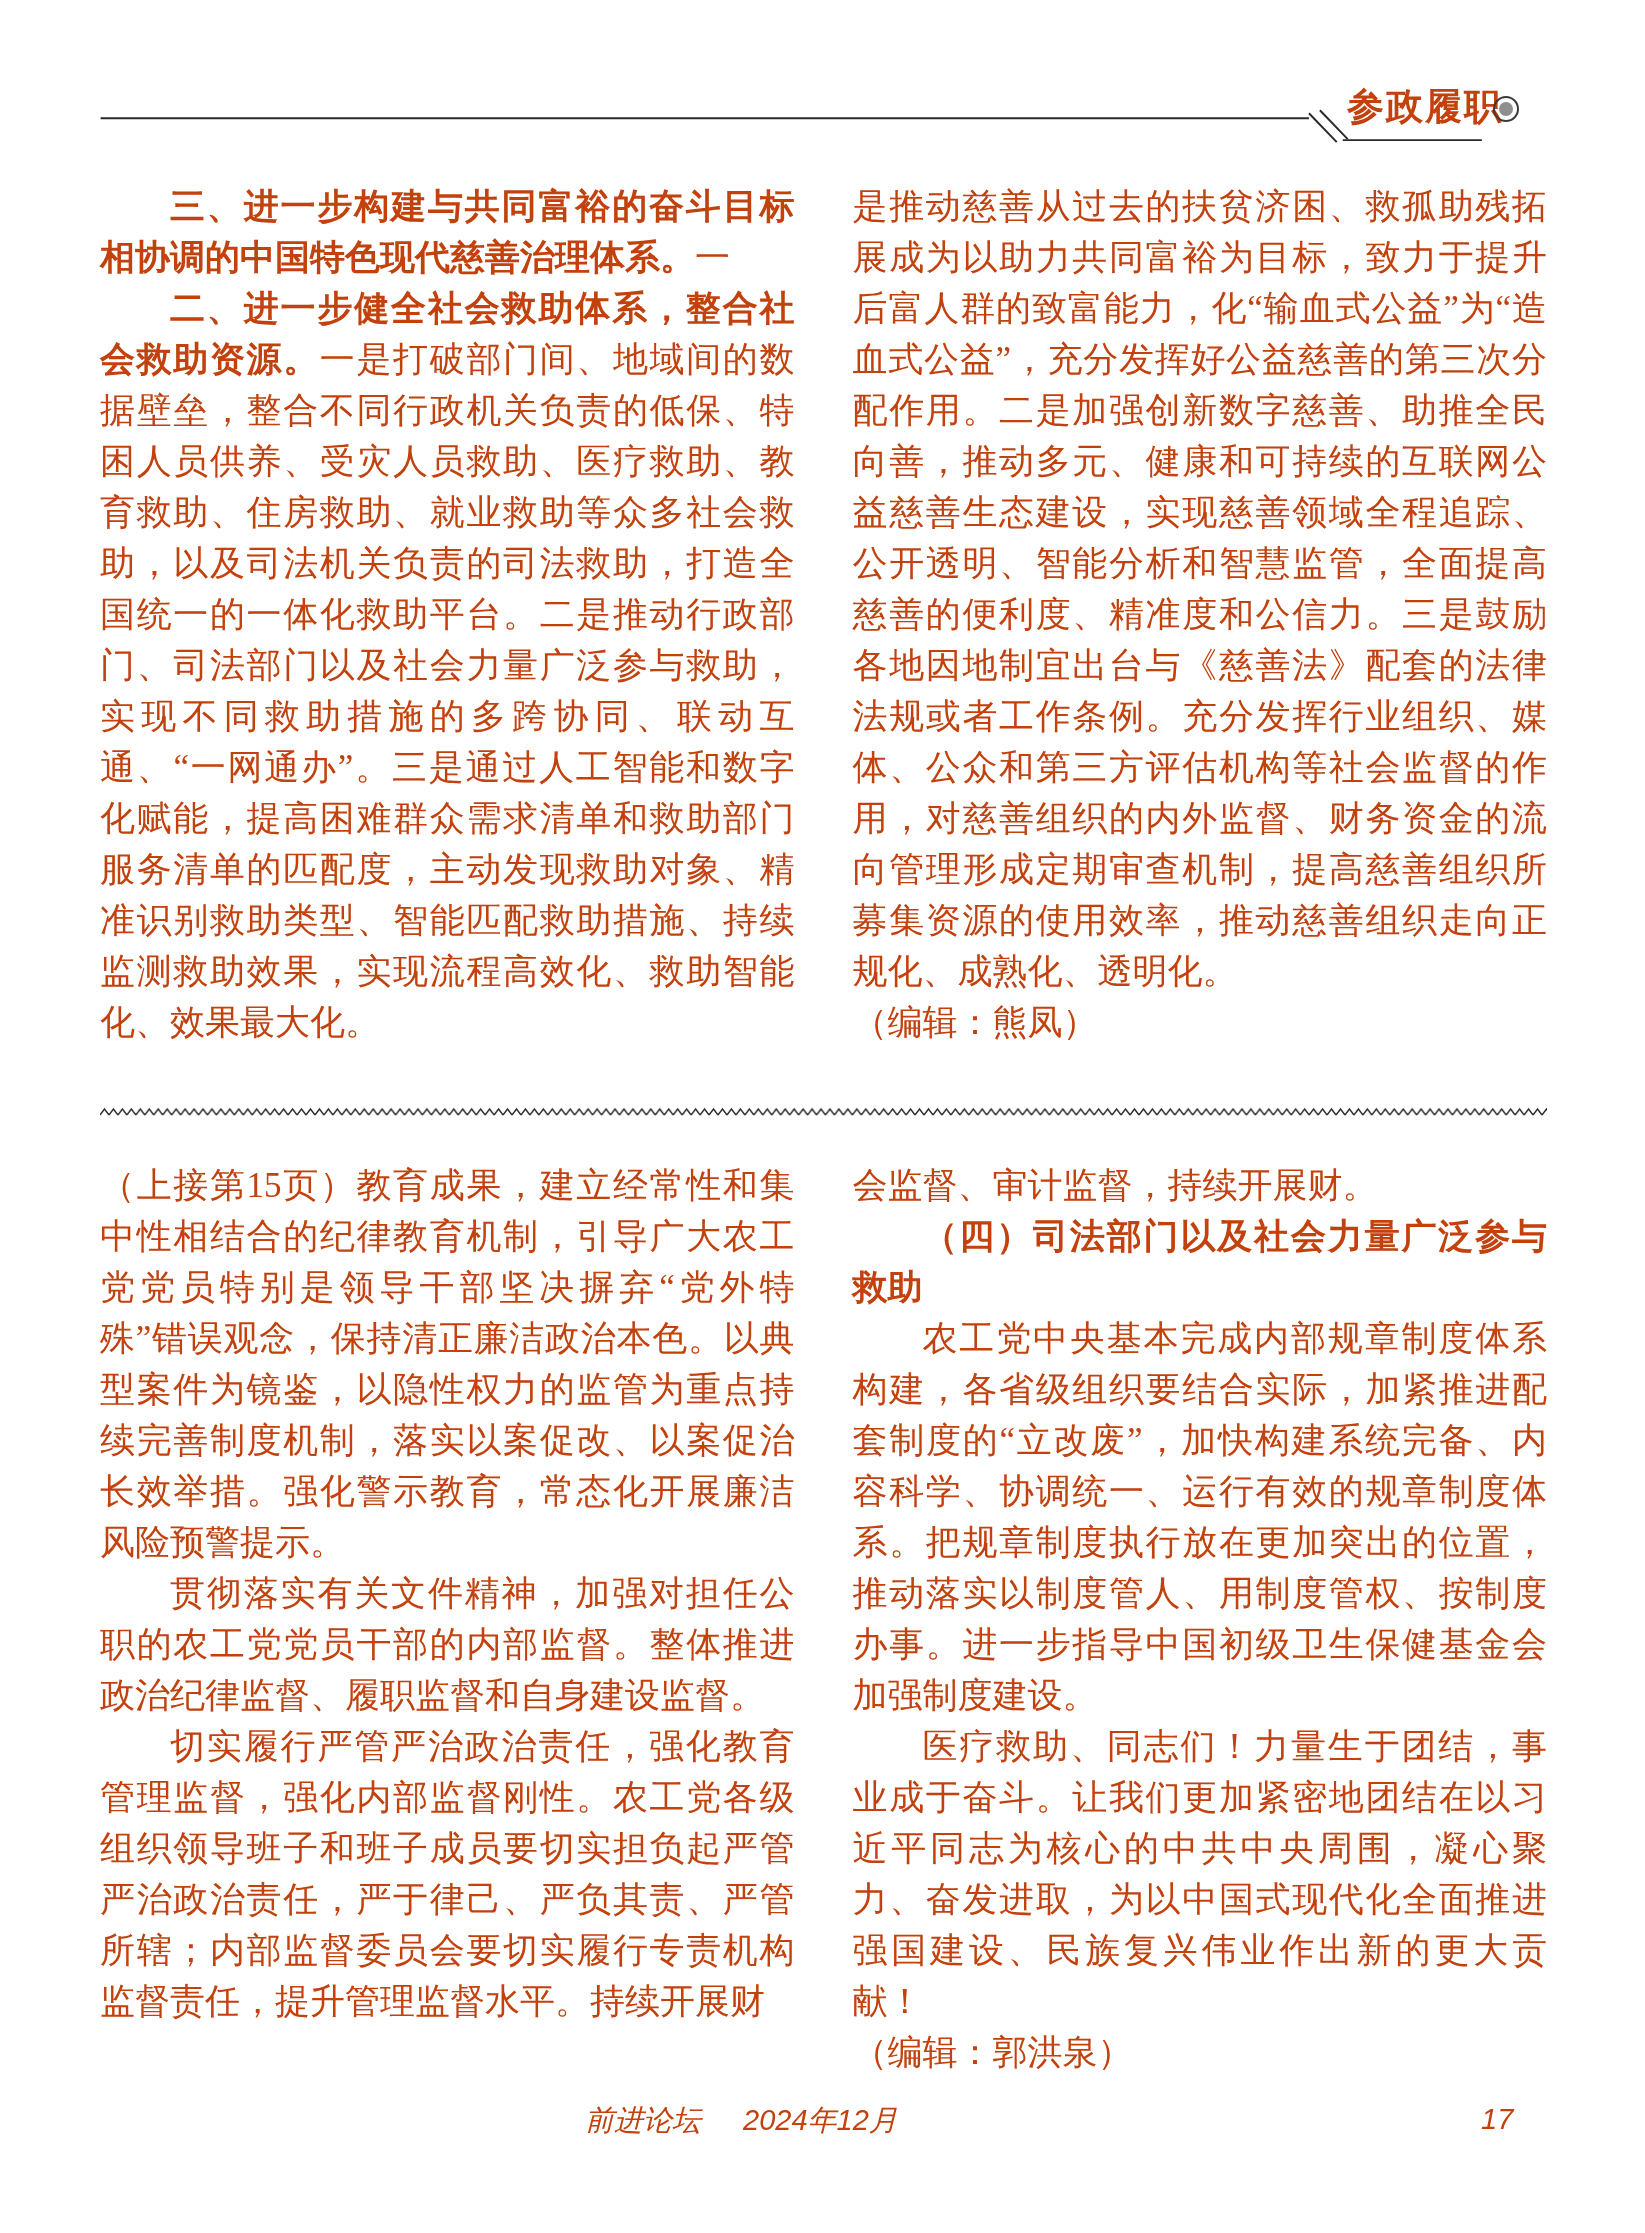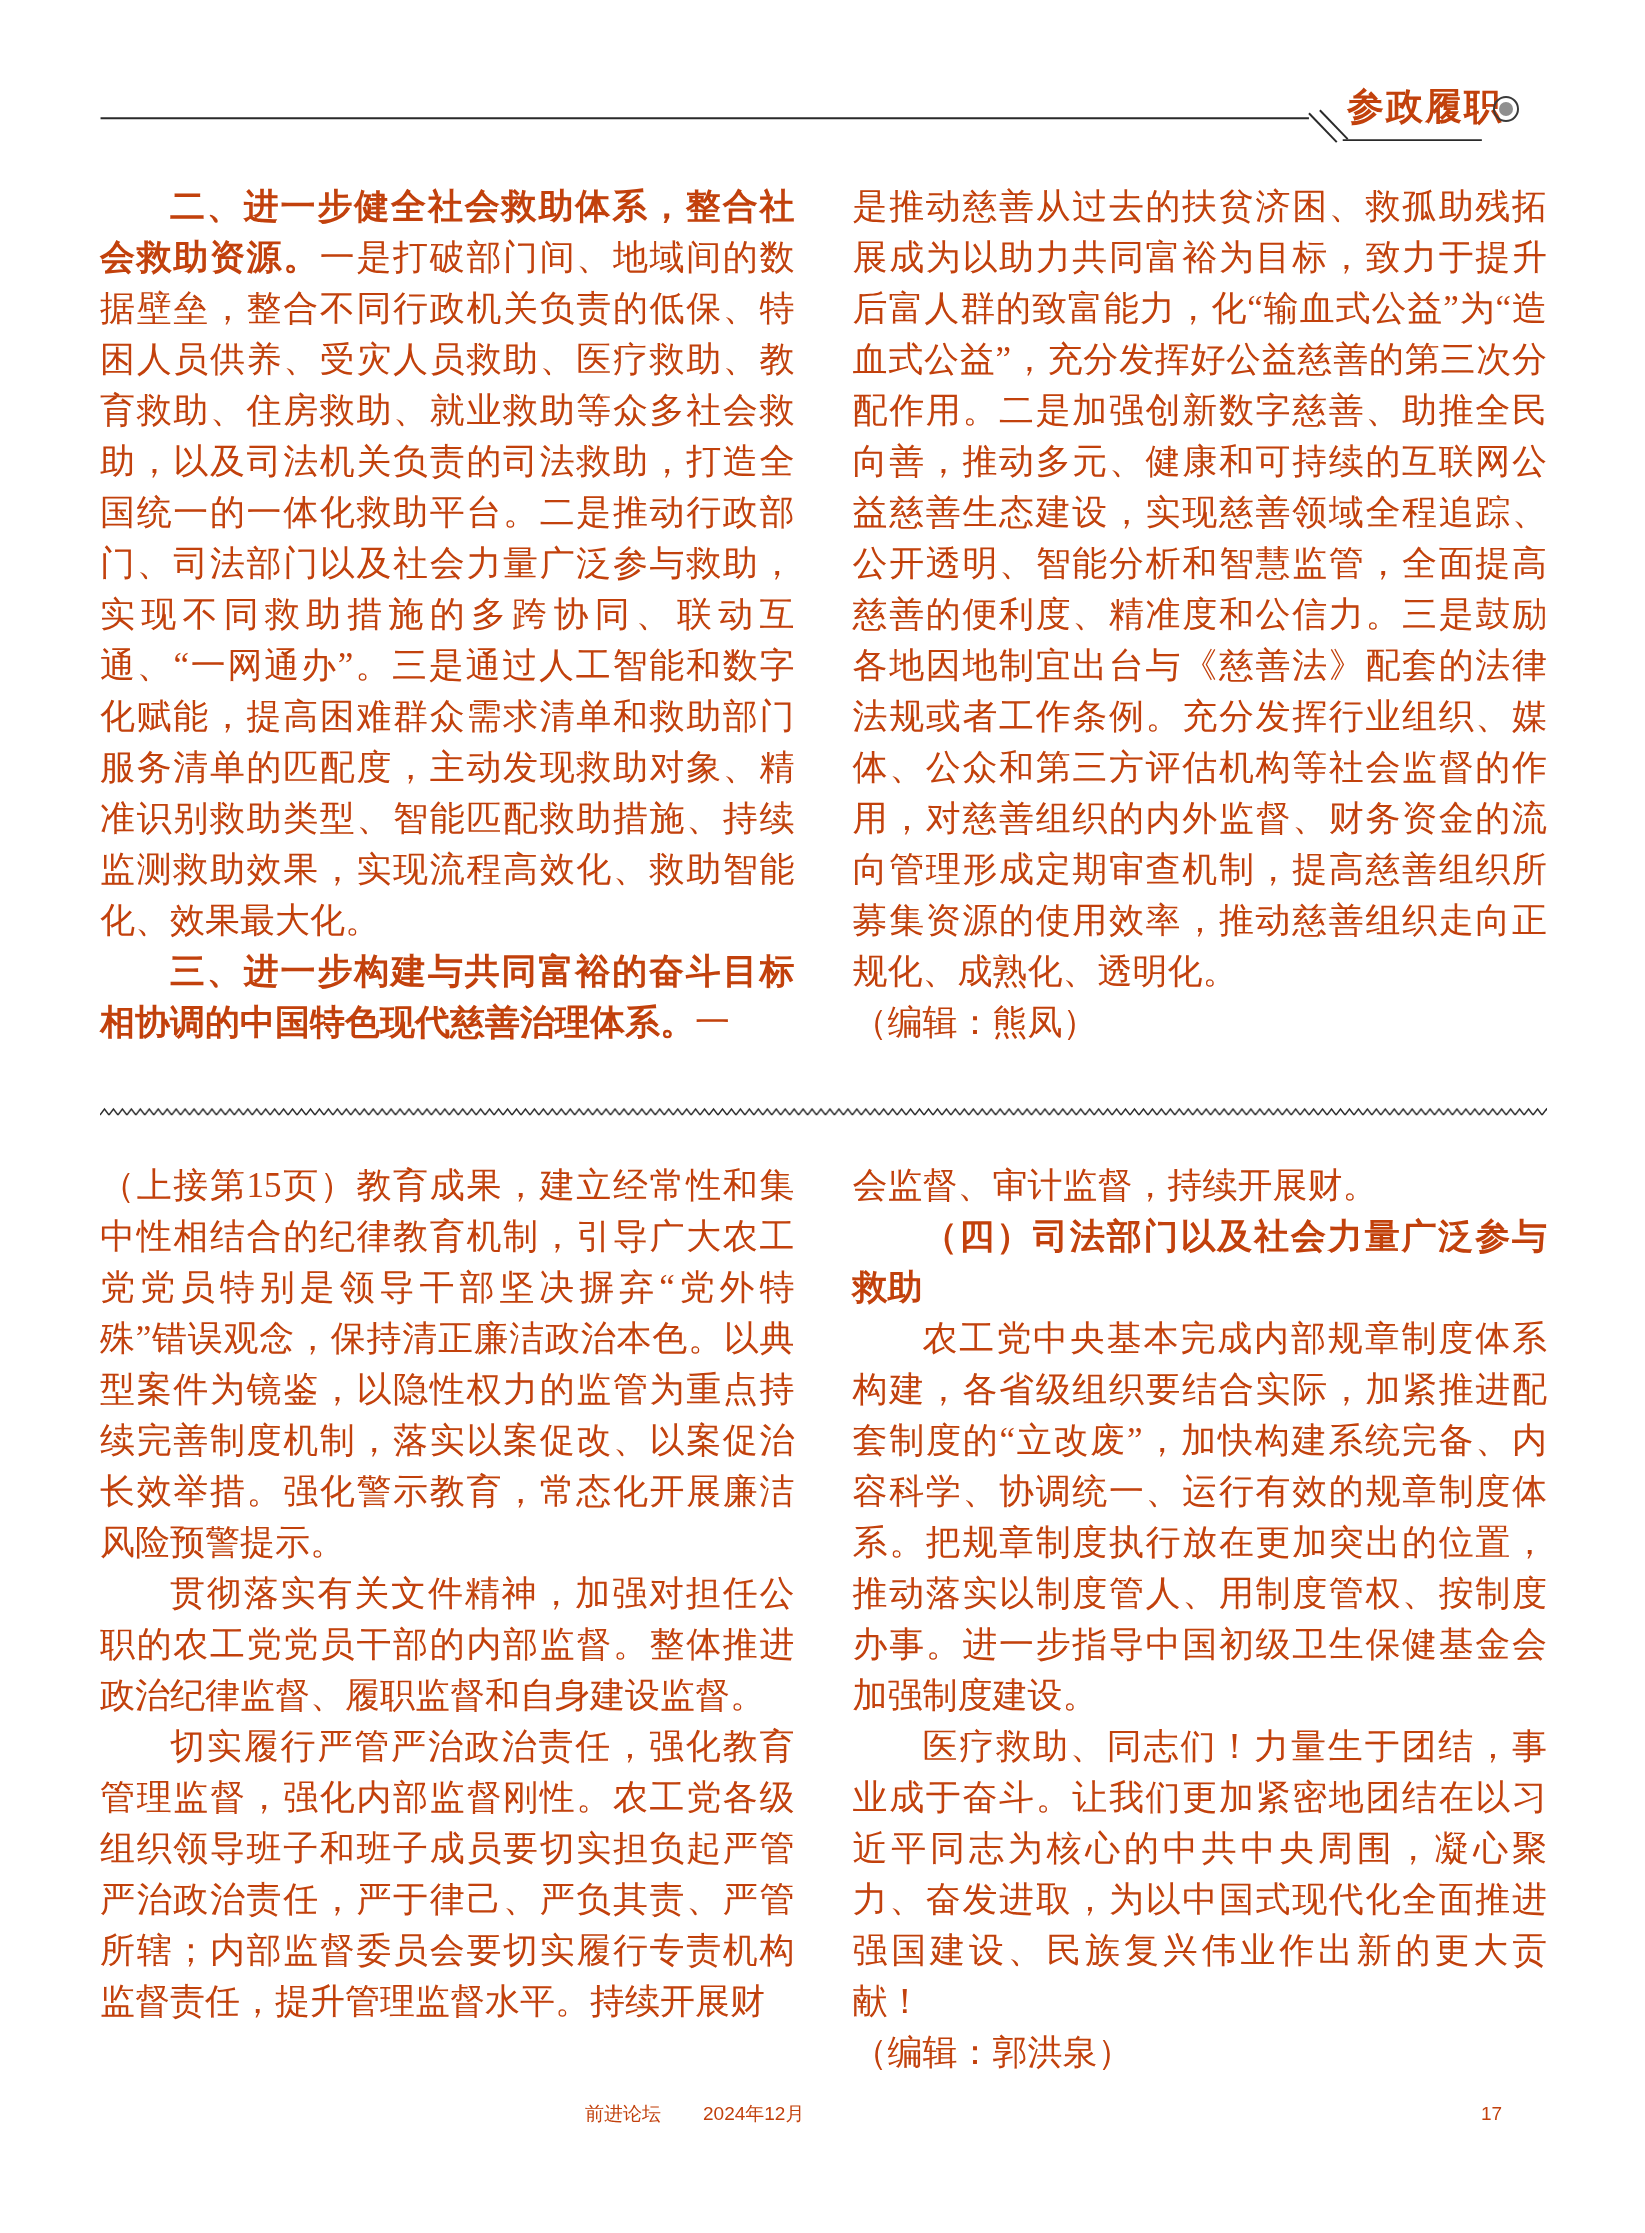--- a/index.html
+++ b/index.html
@@ -62,21 +62,22 @@
     position: absolute;
     left: 100px;
     top: 1106px;
   }
   .footer {
     position: absolute;
     left: 100px;
     top: 2101px;
     width: 1447px;
     height: 44px;
-    font-size: 19px;
+    font-size: 29px;
+    font-style: italic;
   }
   .footer-center {
     position: absolute;
     left: 485px;
     top: 0;
     display: flex;
     gap: 42px;
     font-family: "Liberation Sans", "DejaVu Sans", sans-serif;
     white-space: nowrap;
   }
@@ -101,22 +102,22 @@
   </svg>
 
   <div class="section-label">参政履职</div>
 
   <span class="section-bullet">
     <span class="dot"></span>
   </span>
 
   <div class="columns top col-text">
     <div class="column">
+      <p class="indent"><span class="lead">三、进一步构建与共同富裕的奋斗目标相协调的中国特色现代慈善治理体系。</span><span>一</span></p>
       <p class="indent"><span class="lead">二、进一步健全社会救助体系，整合社会救助资源。</span><span>一是打破部门间、地域间的数据壁垒，整合不同行政机关负责的低保、特困人员供养、受灾人员救助、医疗救助、教育救助、住房救助、就业救助等众多社会救助，以及司法机关负责的司法救助，打造全国统一的一体化救助平台。二是推动行政部门、司法部门以及社会力量广泛参与救助，实现不同救助措施的多跨协同、联动互通、“一网通办”。三是通过人工智能和数字化赋能，提高困难群众需求清单和救助部门服务清单的匹配度，主动发现救助对象、精准识别救助类型、智能匹配救助措施、持续监测救助效果，实现流程高效化、救助智能化、效果最大化。</span></p>
-      <p class="indent"><span class="lead">三、进一步构建与共同富裕的奋斗目标相协调的中国特色现代慈善治理体系。</span><span>一</span></p>
     </div>
     <div class="column">
       <p>是推动慈善从过去的扶贫济困、救孤助残拓展成为以助力共同富裕为目标，致力于提升后富人群的致富能力，化“输血式公益”为“造血式公益”，充分发挥好公益慈善的第三次分配作用。二是加强创新数字慈善、助推全民向善，推动多元、健康和可持续的互联网公益慈善生态建设，实现慈善领域全程追踪、公开透明、智能分析和智慧监管，全面提高慈善的便利度、精准度和公信力。三是鼓励各地因地制宜出台与《慈善法》配套的法律法规或者工作条例。充分发挥行业组织、媒体、公众和第三方评估机构等社会监督的作用，对慈善组织的内外监督、财务资金的流向管理形成定期审查机制，提高慈善组织所募集资源的使用效率，推动慈善组织走向正规化、成熟化、透明化。</p>
       <p class="editor-line">（编辑：熊凤）</p>
     </div>
   </div>
 
   <svg class="divider" width="1447" height="12" viewBox="0 0 1454 12">
     <defs>
       <pattern id="zz" width="9" height="12" patternUnits="userSpaceOnUse">

